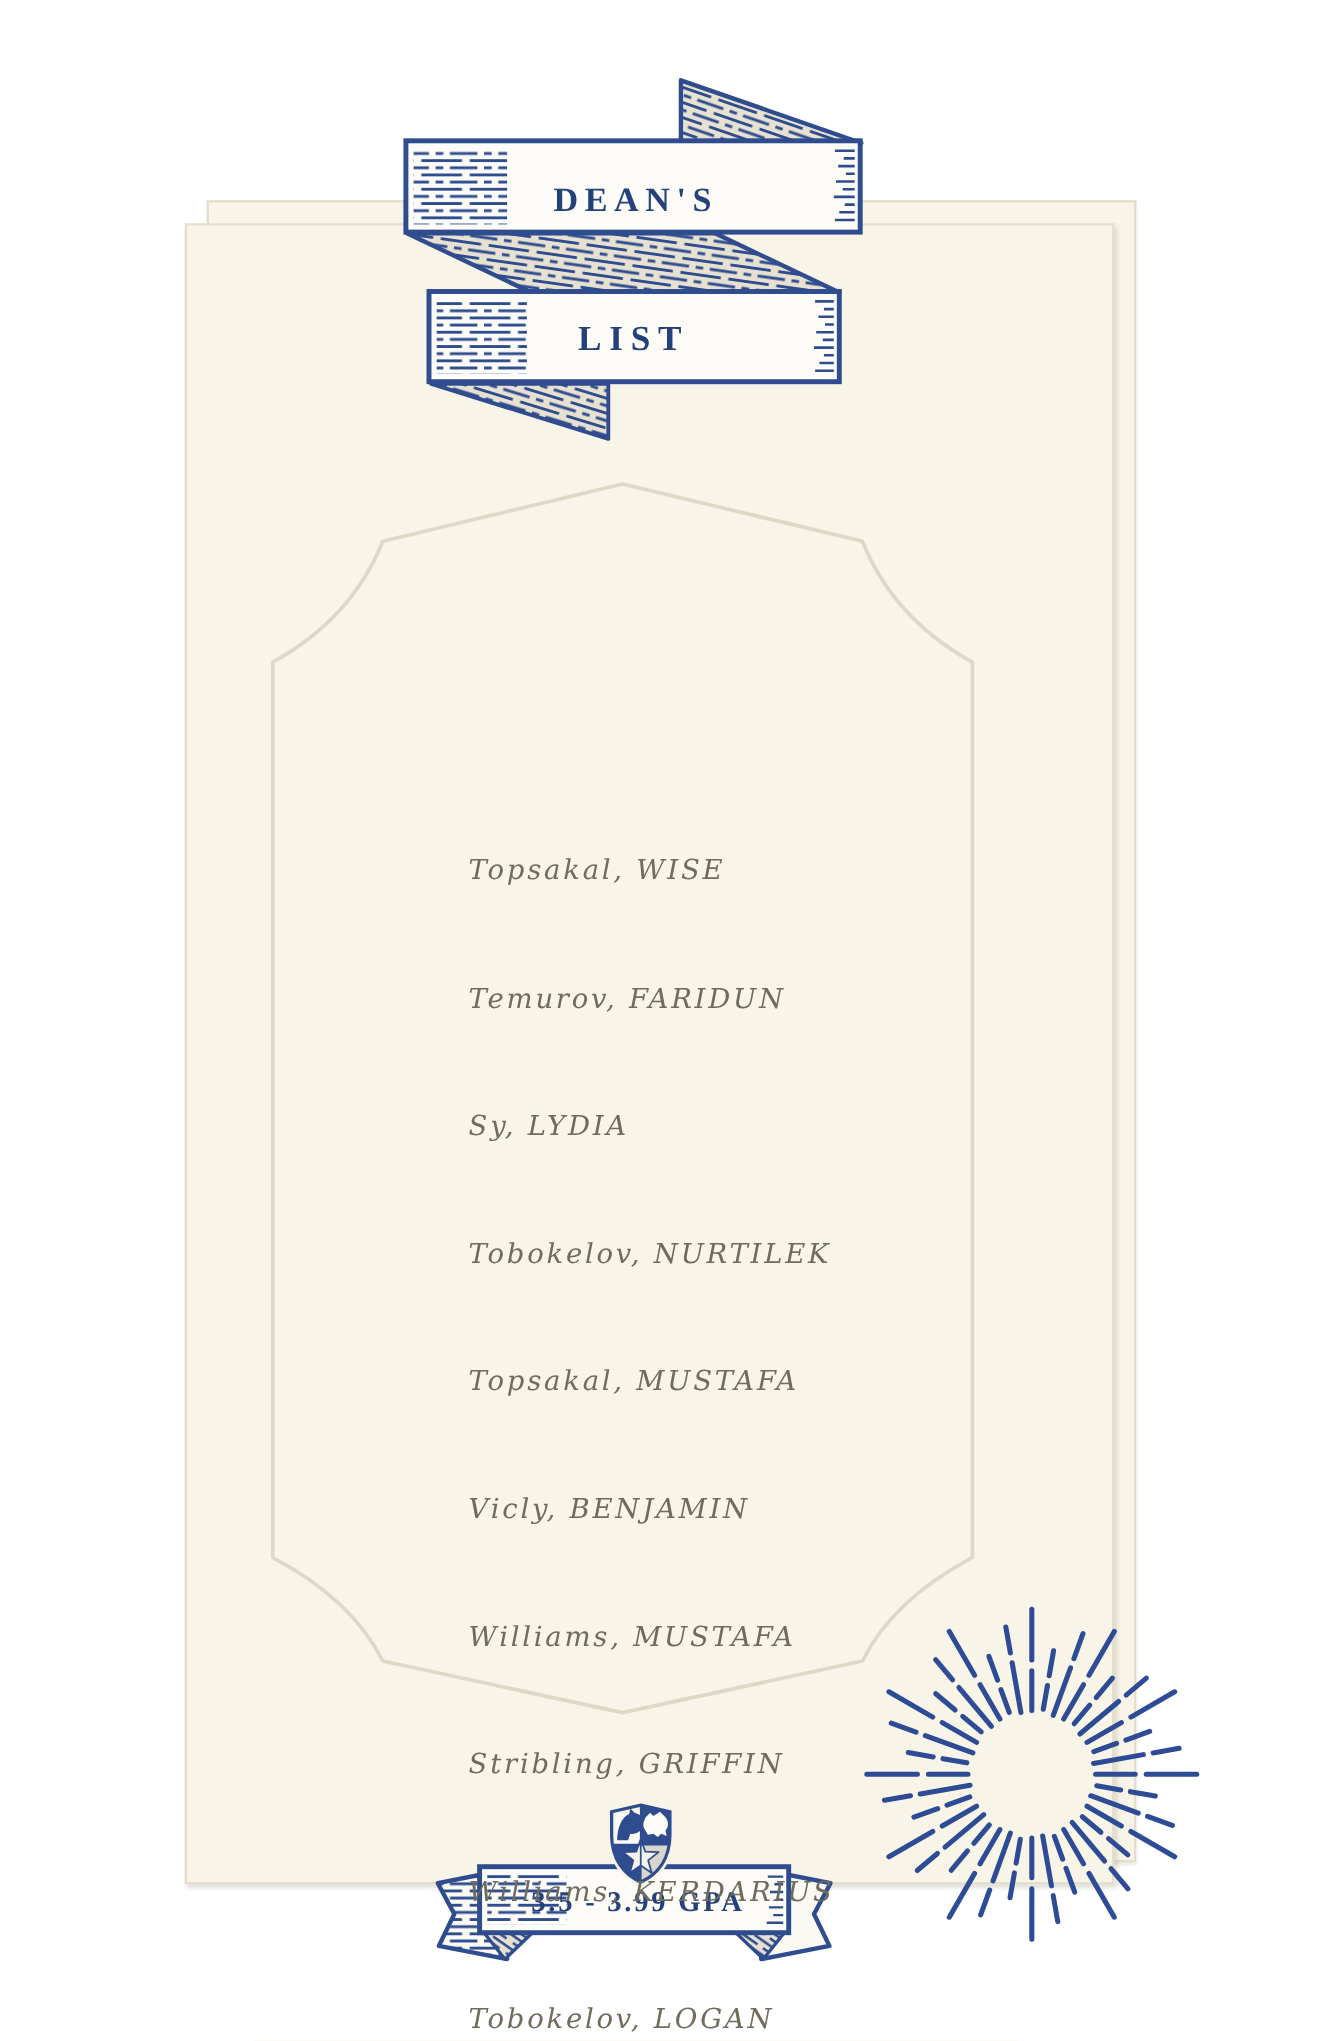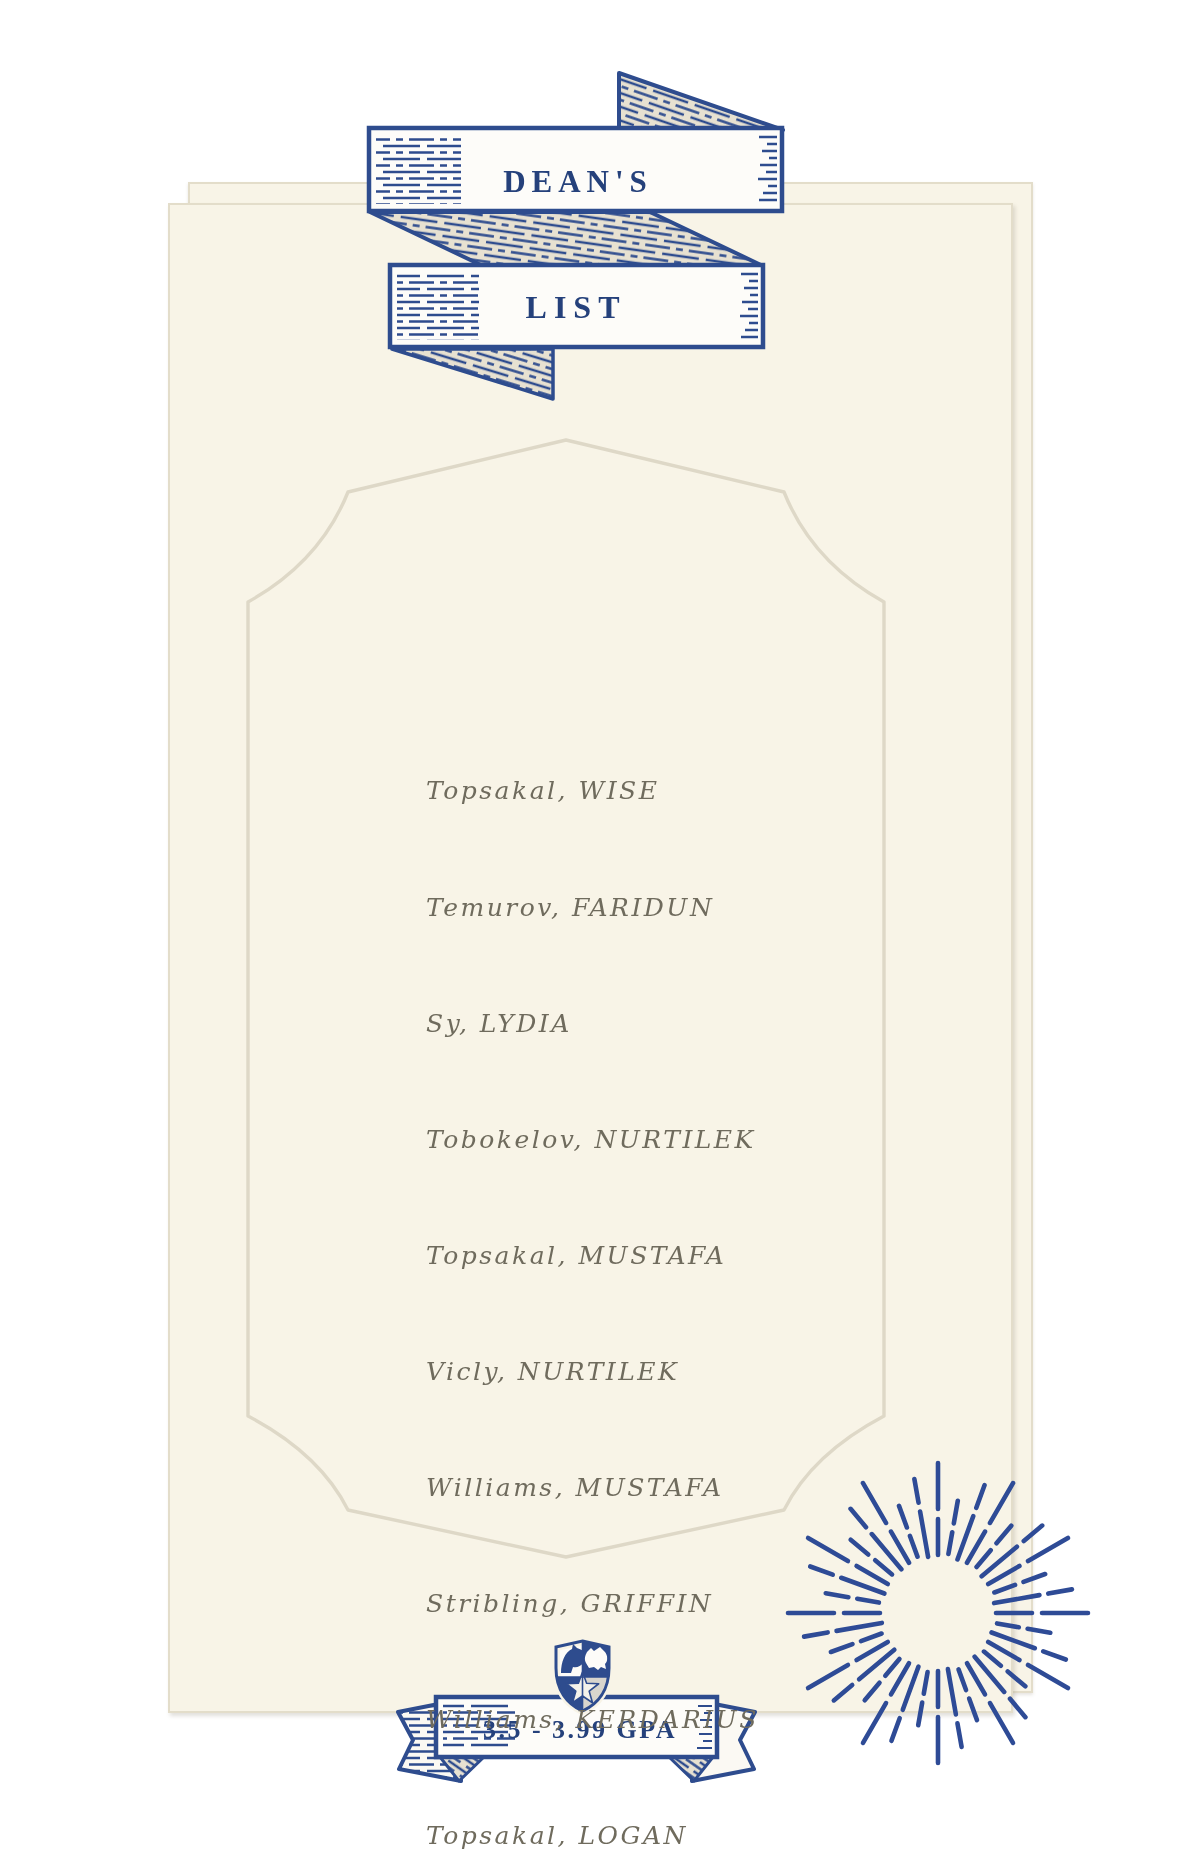--- a/index.html
+++ b/index.html
@@ -167,23 +167,23 @@
     </g>
   </g>
 </svg>
 
 <div class="names">
   <div>Topsakal, WISE</div>
   <div>Temurov, FARIDUN</div>
   <div>Sy, LYDIA</div>
   <div>Tobokelov, NURTILEK</div>
   <div>Topsakal, MUSTAFA</div>
-  <div>Vicly, NURTILEK</div>
+  <div>Vicly, BENJAMIN</div>
   <div>Williams, MUSTAFA</div>
   <div>Stribling, GRIFFIN</div>
   <div>Williams, KERDARIUS</div>
-  <div>Topsakal, LOGAN</div>
+  <div>Tobokelov, LOGAN</div>
   
   
   
   
   
 </div>
 
 </body></html>

